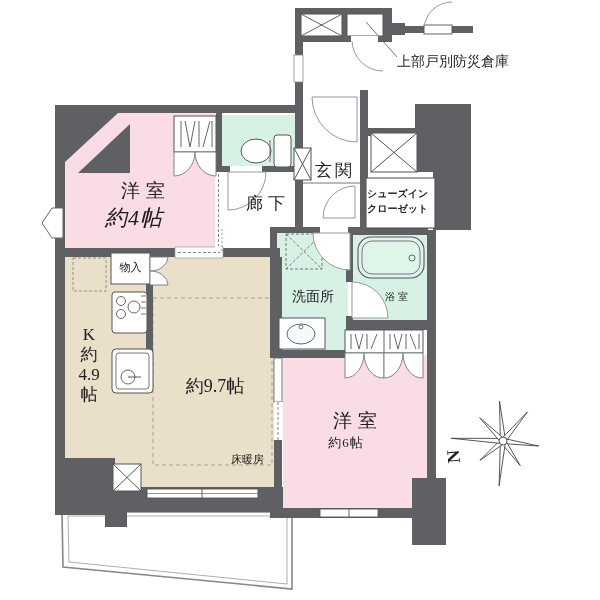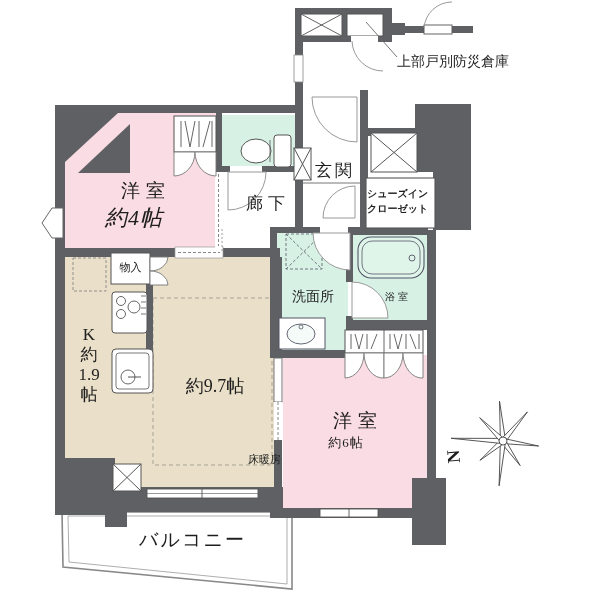--- a/index.html
+++ b/index.html
@@ -249,30 +249,29 @@
   <div>クローゼット</div>
 </div>
 
 <div class="lbl c" style="left:281px;top:288px;width:64px;font-size:14px;">洗面所</div>
 
 <div class="lbl c" style="left:372px;top:290px;width:52px;font-size:10px;letter-spacing:3px;">浴室</div>
 
 <div class="lbl vcol" style="left:74px;top:325px;width:30px;font-size:17px;">
   <span>K</span>
   <span>約</span>
-  <span>1.9</span>
+  <span>4.9</span>
   <span>帖</span>
 </div>
 
 <div class="lbl c" style="left:160px;top:374px;width:110px;font-size:18px;text-align:center;">約9.7帖</div>
 
-<div class="lbl" style="left:248px;top:452px;font-size:11px;">床暖房</div>
+<div class="lbl" style="left:231px;top:452px;font-size:11px;">床暖房</div>
 
 <div class="lbl c" style="left:112px;top:260px;width:37px;font-size:11px;text-align:center;">物入</div>
 
 <div class="lbl c" style="left:308px;top:408px;width:100px;font-size:19px;letter-spacing:6px;">洋室</div>
 <div class="lbl c" style="left:296px;top:434px;width:100px;font-size:13px;letter-spacing:1px;">約6帖</div>
 
-<div class="lbl c" style="left:130px;top:527px;width:125px;font-size:19px;letter-spacing:2px;">バルコニー</div>
 
 <div class="north lbl">N</div>
 
 </div>
 
 </body></html>

